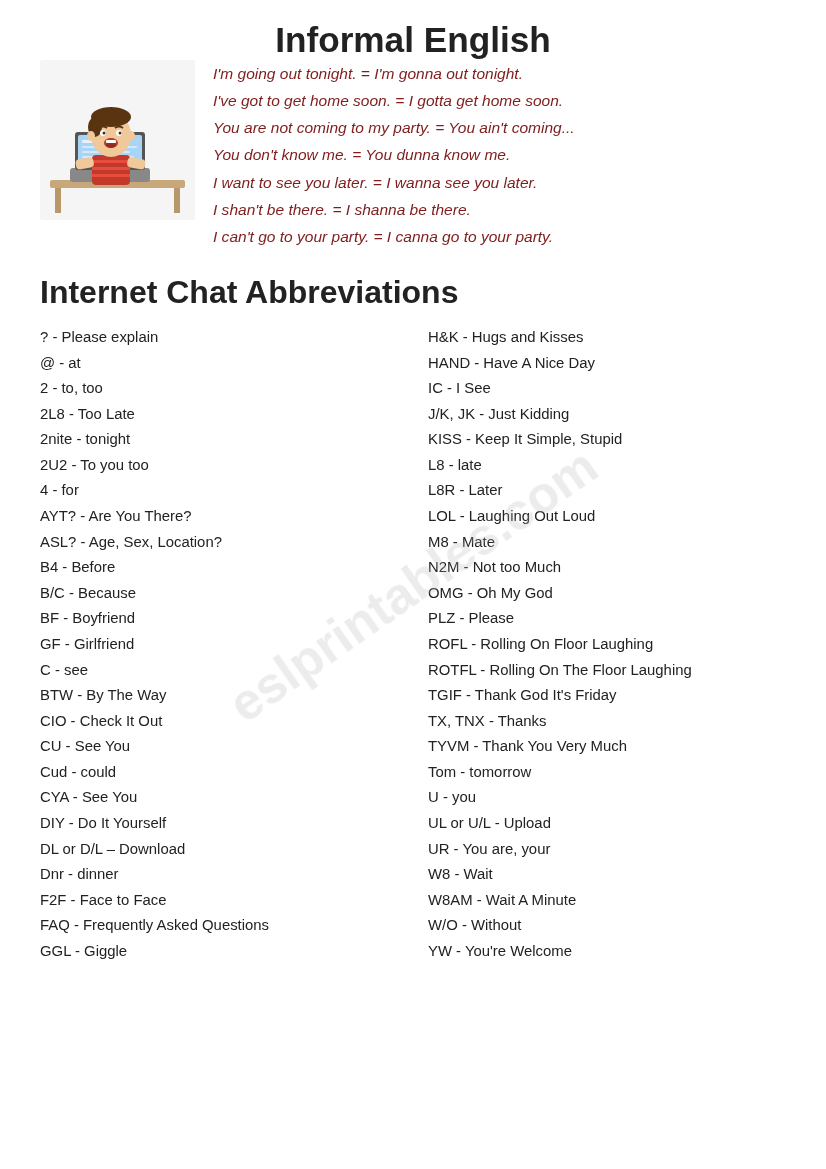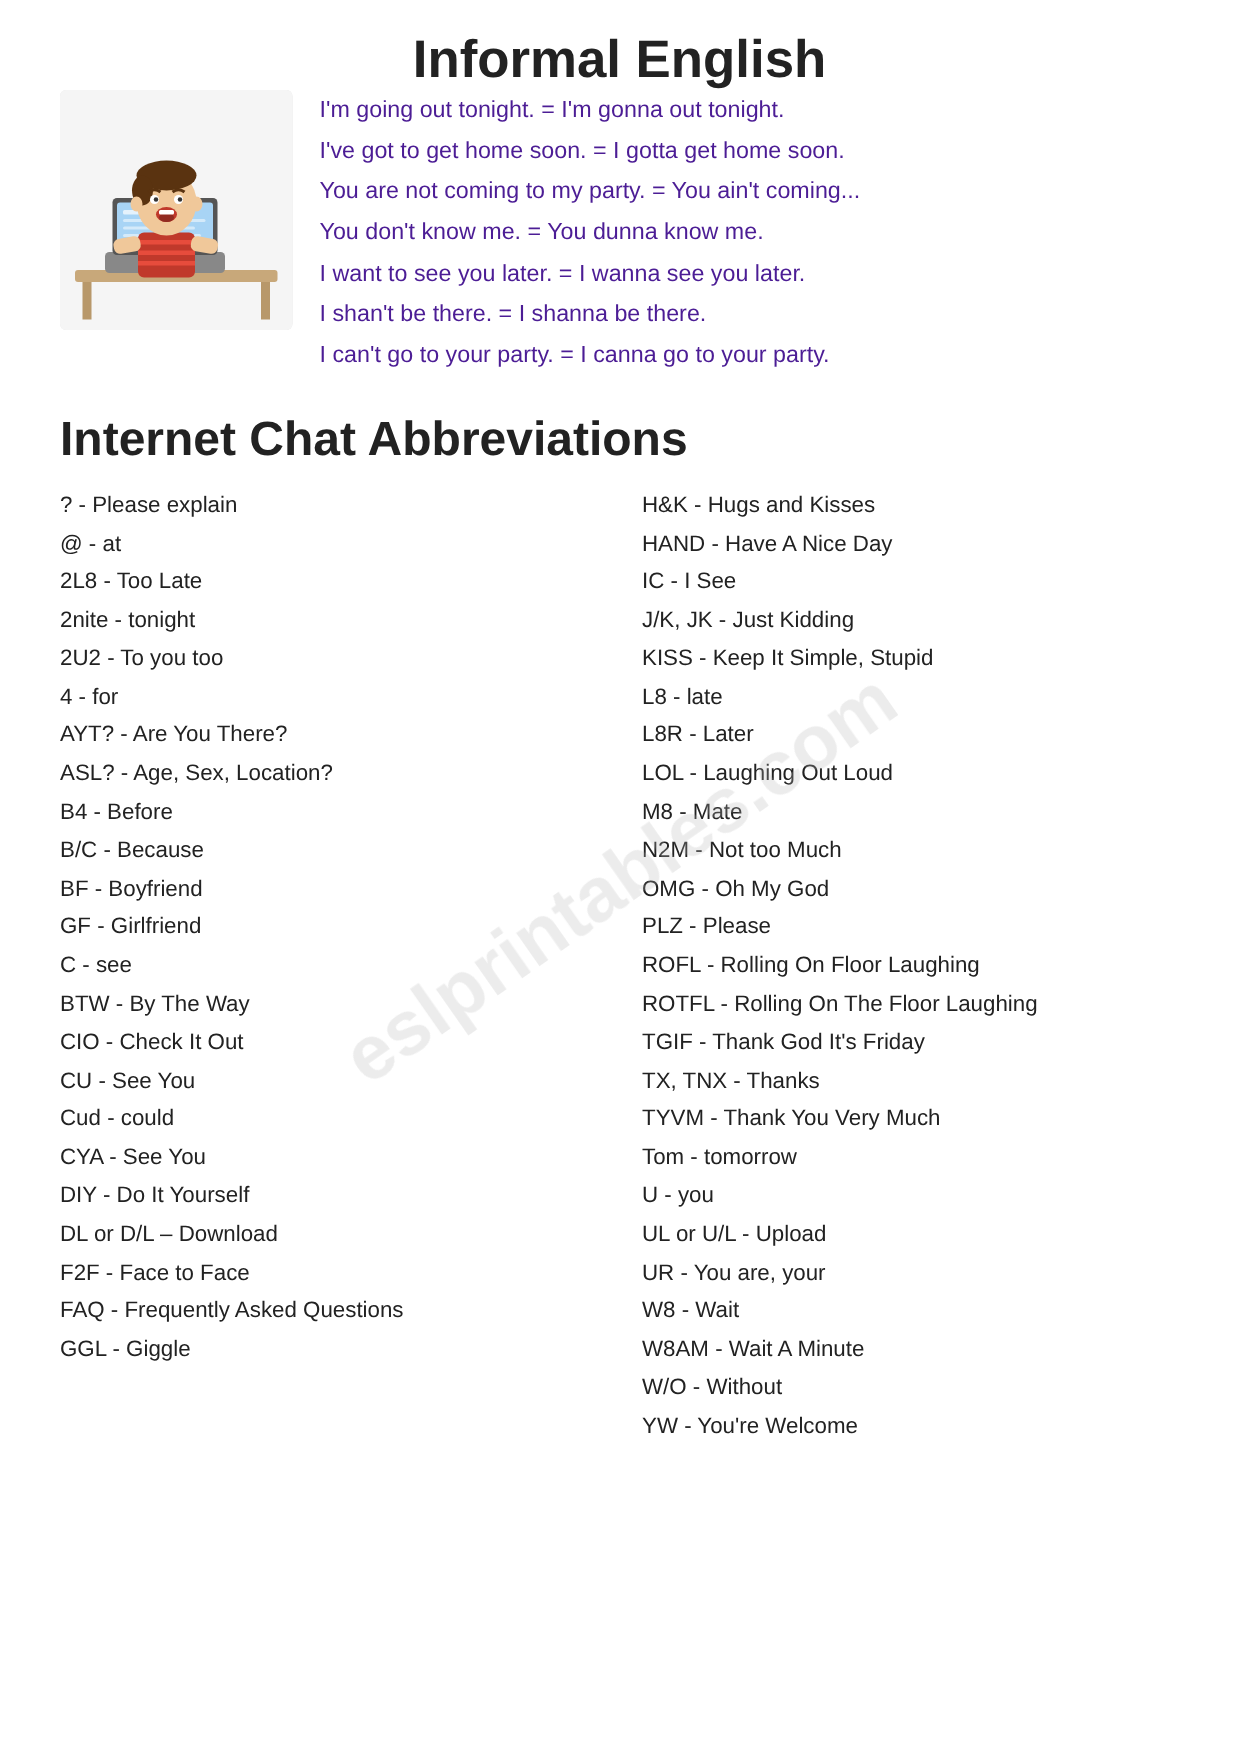--- a/index.html
+++ b/index.html
@@ -31,23 +31,24 @@
       background: #e8e8e8;
       border-radius: 4px;
       overflow: hidden;
       display: flex;
       align-items: flex-end;
       justify-content: center;
       position: relative;
     }
     
     .intro-text {
+      font-style: italic;
       font-size: 0.97em;
       line-height: 1.75;
-      color: #4c1d95;
+      color: #7f1d1d;
     }
     h2.section-title {
       text-align: left;
       font-size: 2em;
       font-weight: 900;
       font-family: Arial Black, Arial, sans-serif;
       margin-bottom: 14px;
     }
     .abbrev-grid {
       display: grid;
@@ -143,38 +144,40 @@
       </div>
   </div>
 </div>
 
 <h2 class="section-title">Internet Chat Abbreviations</h2>
 
 <div class="abbrev-grid">
   <div id="abbrev-left">
       <div class="abbrev-item">? - Please explain</div>
       <div class="abbrev-item">@ - at</div>
+      <div class="abbrev-item">2 - to, too</div>
       <div class="abbrev-item">2L8 - Too Late</div>
       <div class="abbrev-item">2nite - tonight</div>
       <div class="abbrev-item">2U2 - To you too</div>
       <div class="abbrev-item">4 - for</div>
       <div class="abbrev-item">AYT? - Are You There?</div>
       <div class="abbrev-item">ASL? - Age, Sex, Location?</div>
       <div class="abbrev-item">B4 - Before</div>
       <div class="abbrev-item">B/C - Because</div>
       <div class="abbrev-item">BF - Boyfriend</div>
       <div class="abbrev-item">GF - Girlfriend</div>
       <div class="abbrev-item">C - see</div>
       <div class="abbrev-item">BTW - By The Way</div>
       <div class="abbrev-item">CIO - Check It Out</div>
       <div class="abbrev-item">CU - See You</div>
       <div class="abbrev-item">Cud - could</div>
       <div class="abbrev-item">CYA - See You</div>
       <div class="abbrev-item">DIY - Do It Yourself</div>
       <div class="abbrev-item">DL or D/L – Download</div>
+      <div class="abbrev-item">Dnr - dinner</div>
       <div class="abbrev-item">F2F - Face to Face</div>
       <div class="abbrev-item">FAQ - Frequently Asked Questions</div>
       <div class="abbrev-item">GGL - Giggle</div>
     </div>
   <div id="abbrev-right">
       <div class="abbrev-item">H&amp;K - Hugs and Kisses</div>
       <div class="abbrev-item">HAND - Have A Nice Day</div>
       <div class="abbrev-item">IC - I See</div>
       <div class="abbrev-item">J/K, JK - Just Kidding</div>
       <div class="abbrev-item">KISS - Keep It Simple, Stupid</div>

